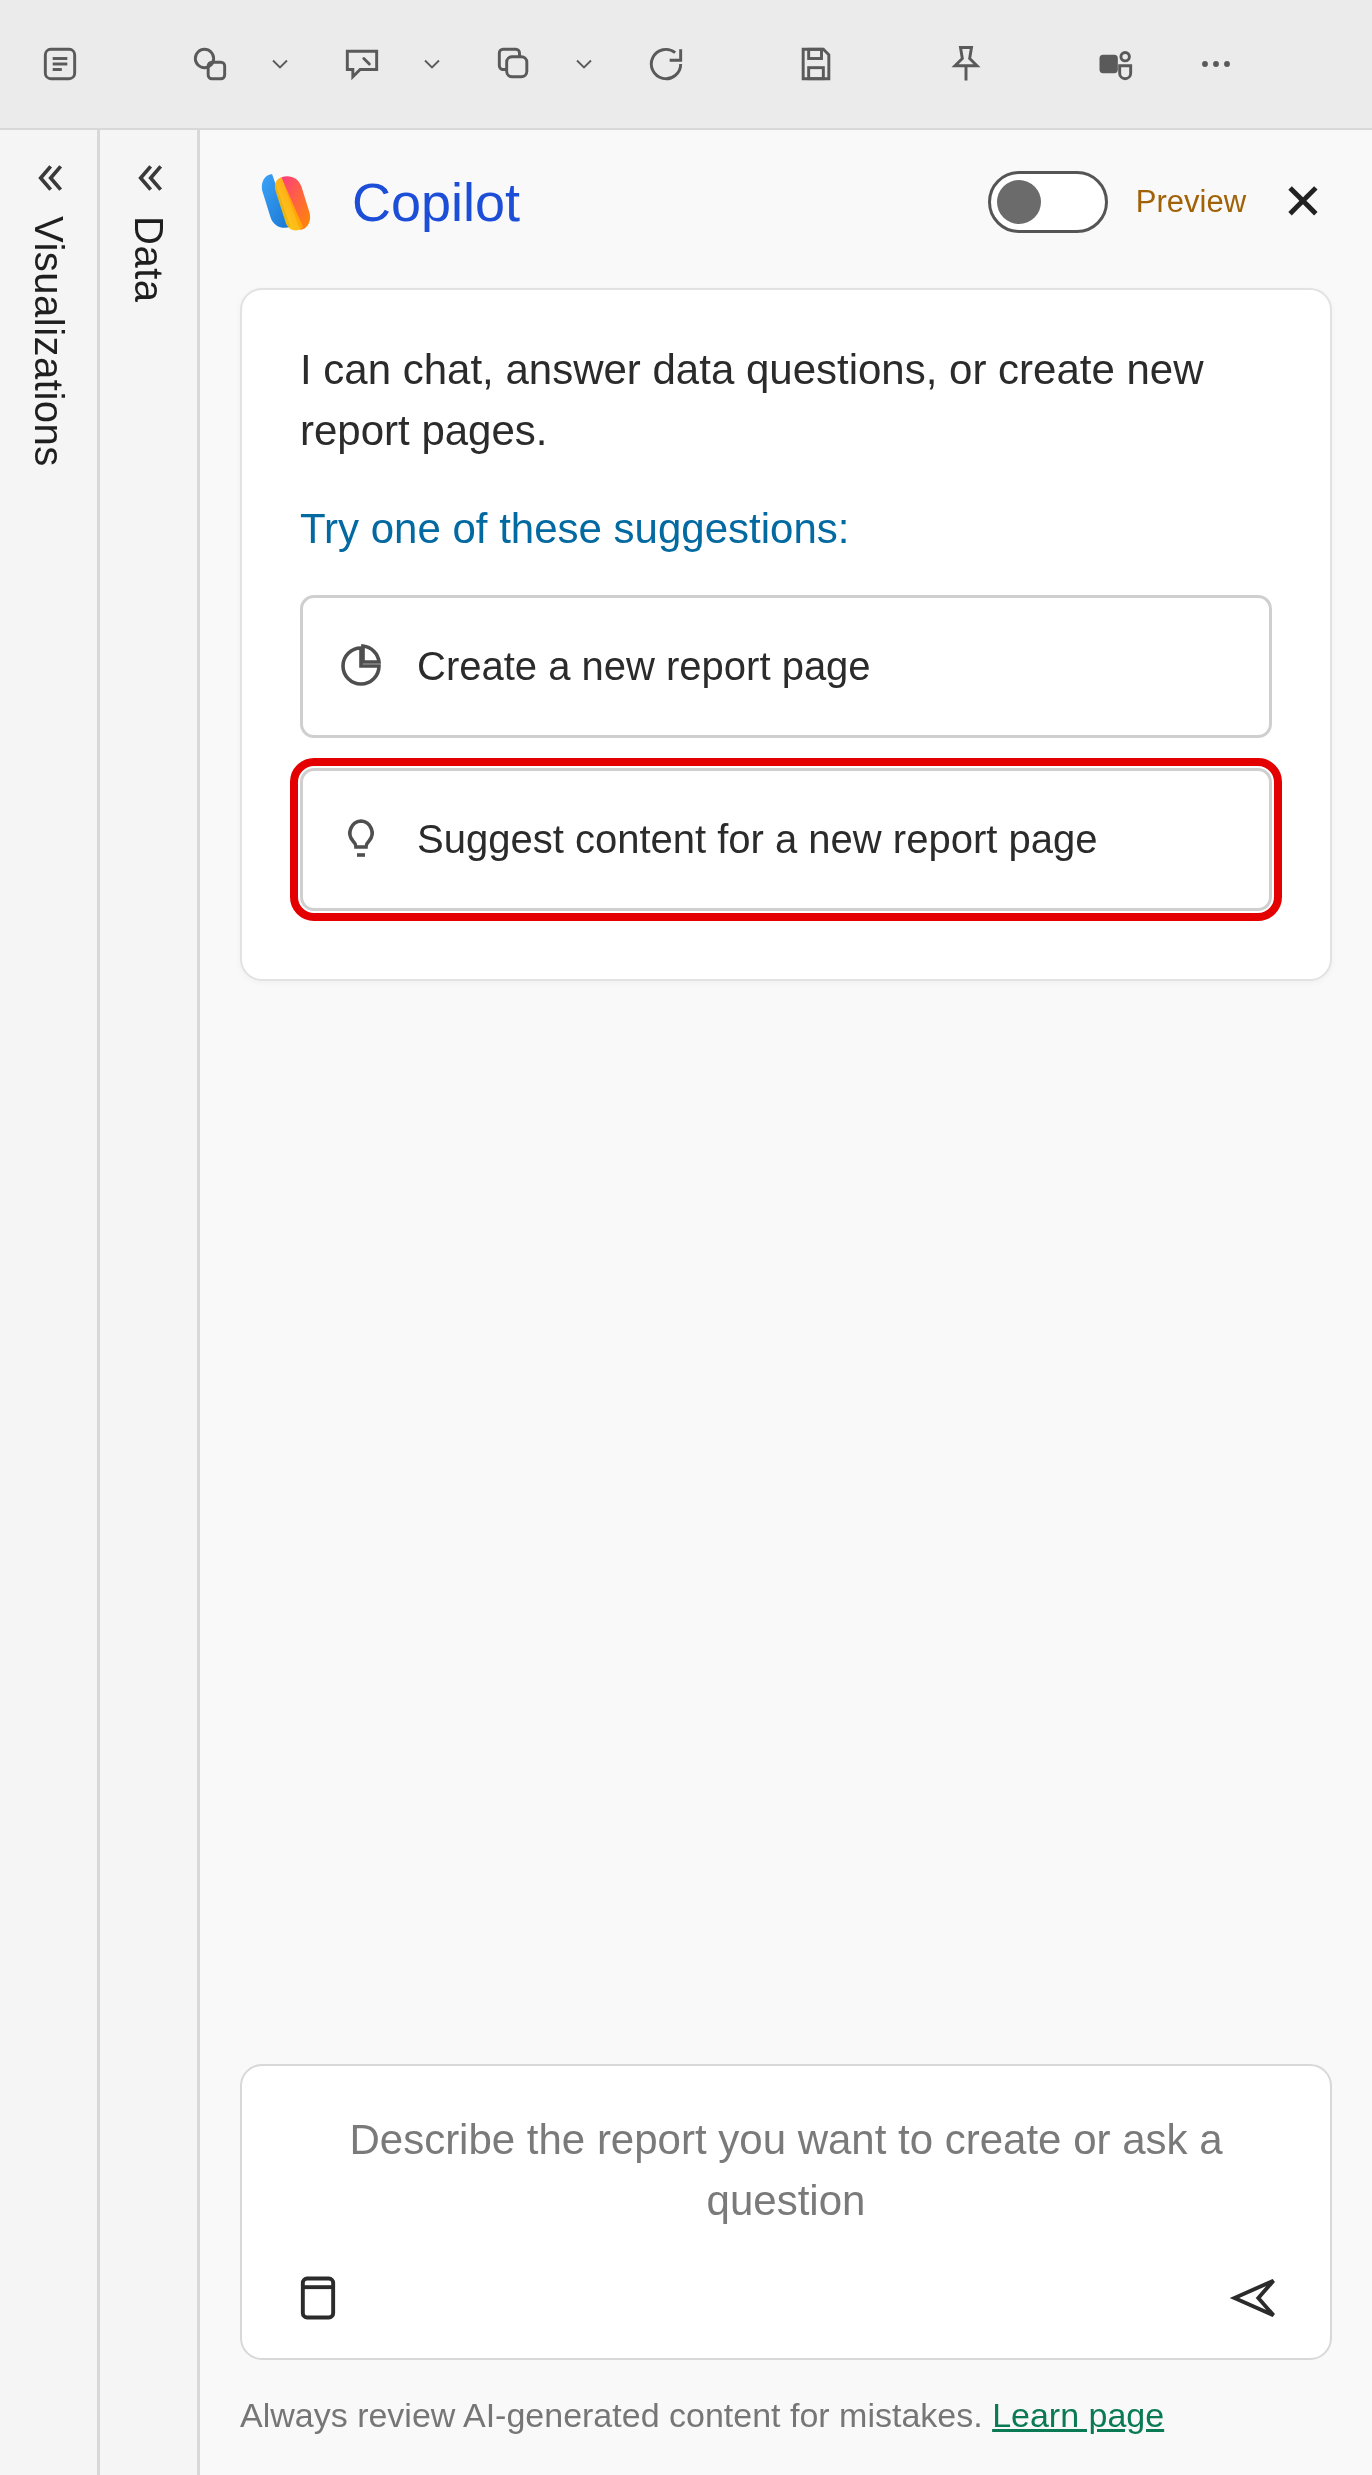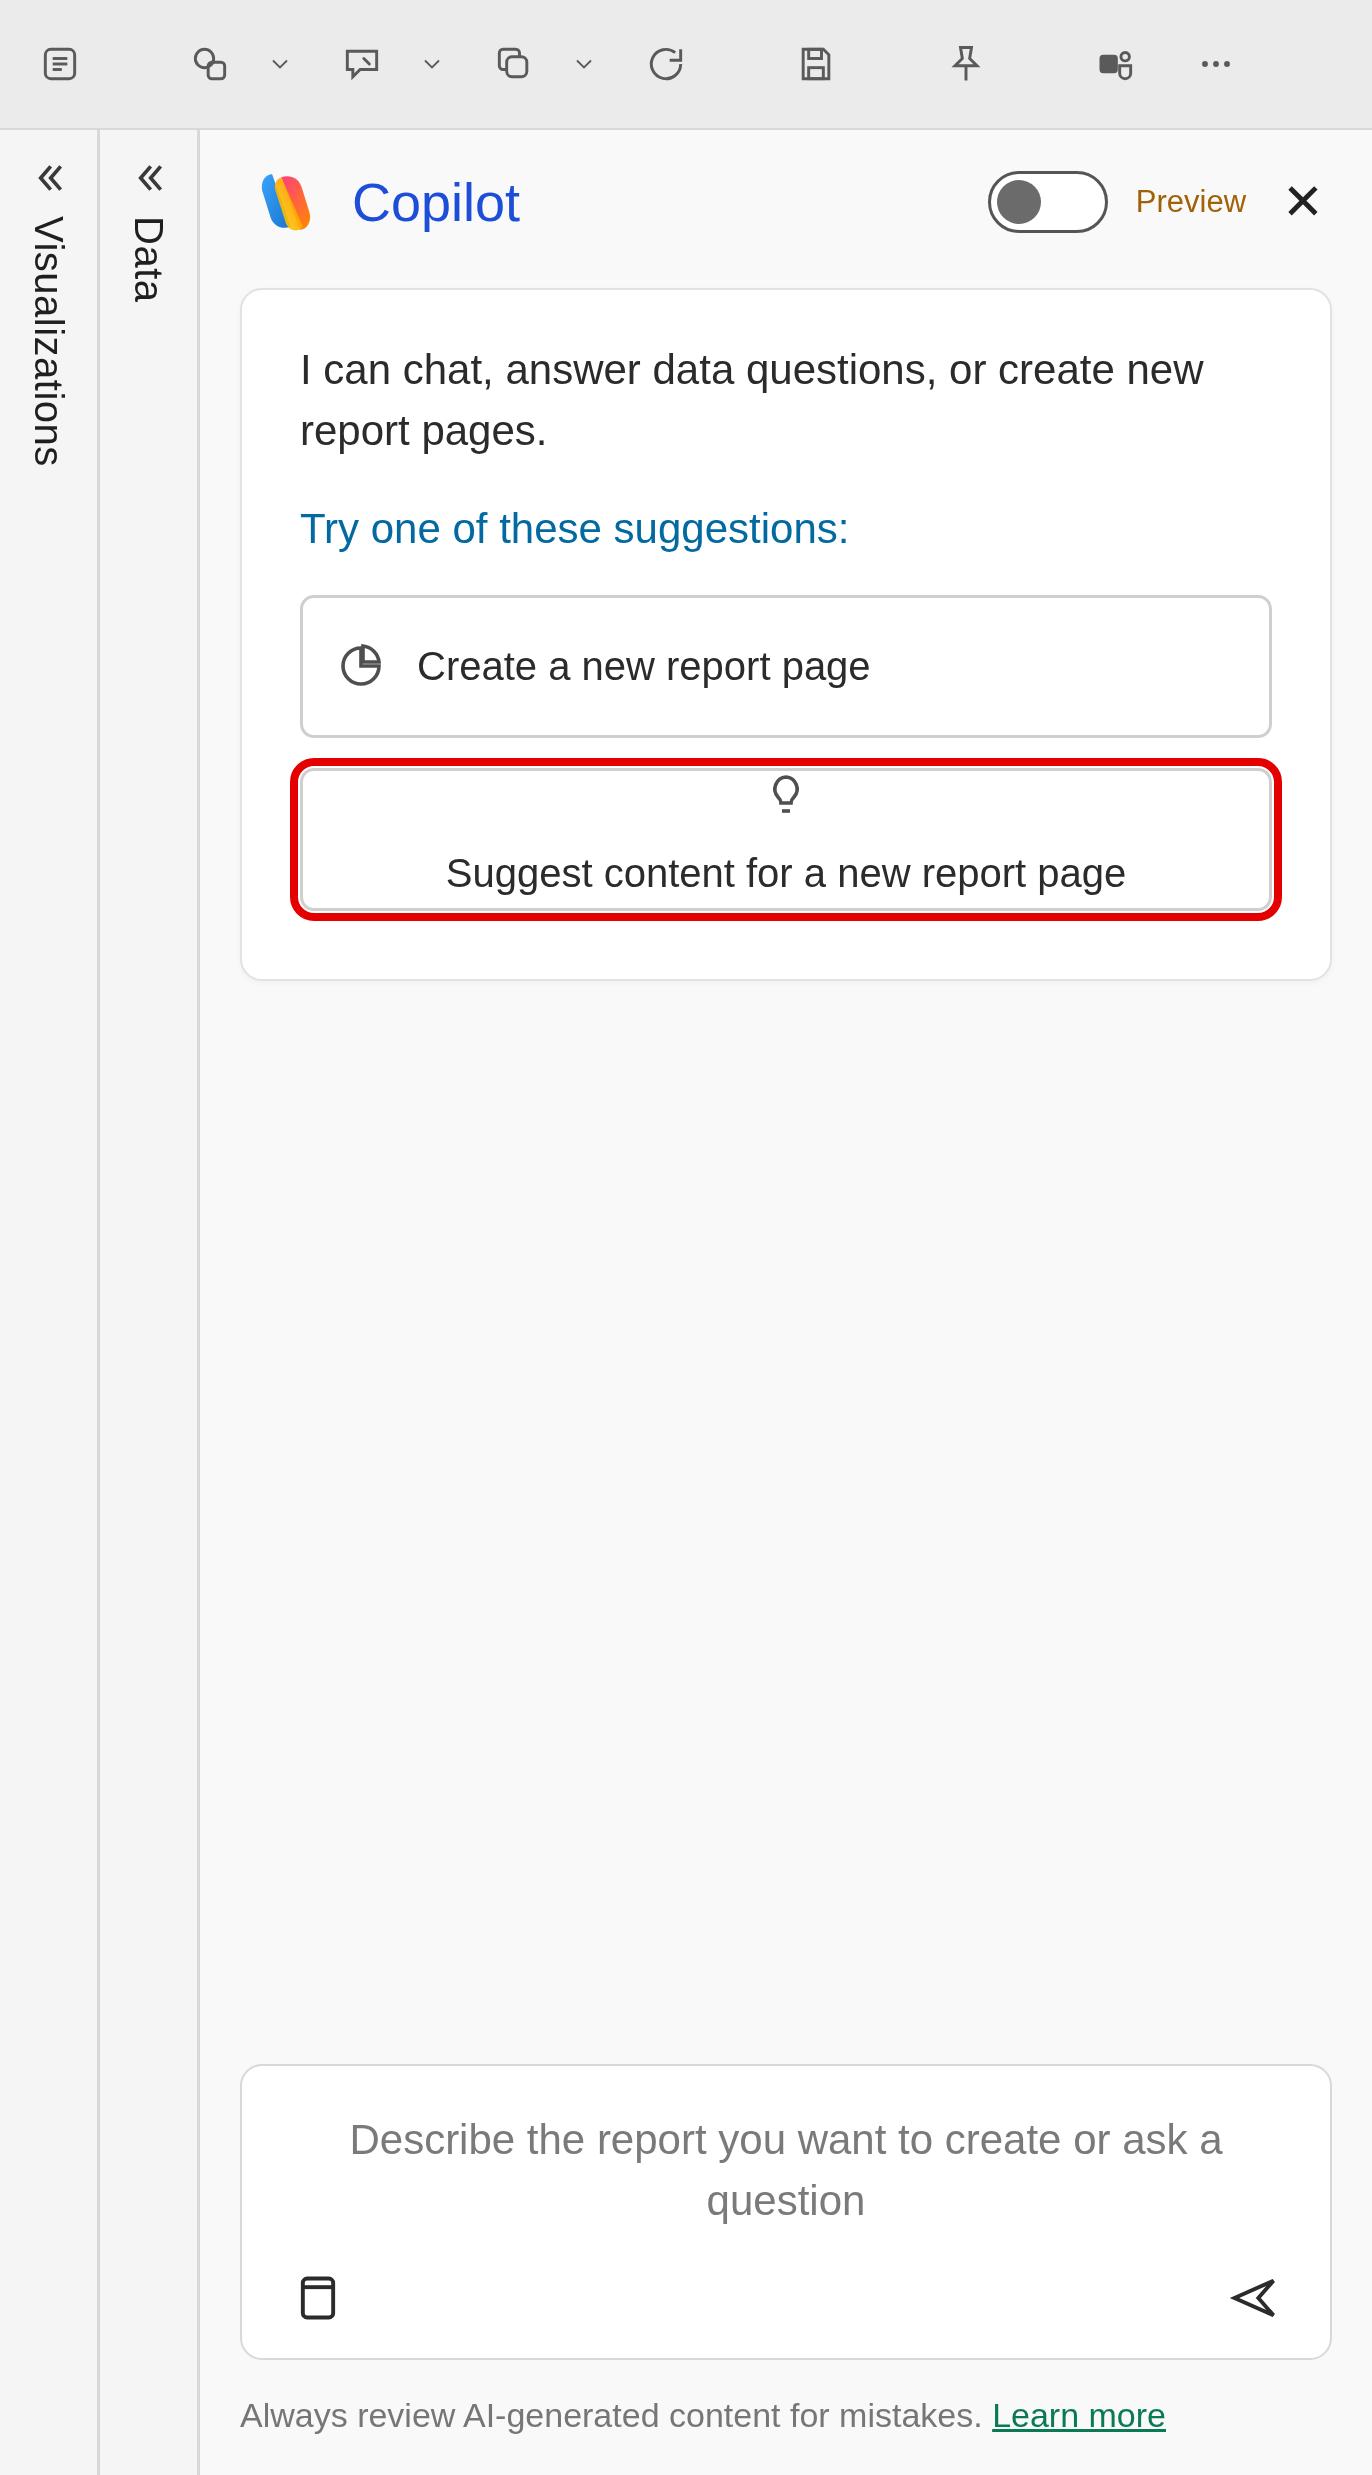--- a/index.html
+++ b/index.html
@@ -148,21 +148,20 @@
     font-size: 40px;
     color:#2b2b2b;
     cursor:pointer;
     margin-bottom: 30px;
   }
   .suggestion.highlighted {
     outline: 8px solid rgb(228,0,0);
     outline-offset: 2px;
     margin-bottom: 12px;
     margin-top: 26px;
-    flex-direction: column;
   }
   .suggestion svg { width:48px; height:48px; stroke:#4f4f4f; fill:none; stroke-width:1.8; flex:0 0 auto;}
 
   .middle-grow { flex:1; }
 
   
   .prompt-box {
     background:#fff;
     border: 2px solid #d8d8d8;
     border-radius: 22px;
@@ -362,16 +361,16 @@
             <line x1="5" y1="7" x2="19" y2="7"></line>
         </svg>
         <div class="grow"></div>
         <svg viewBox="0 0 24 24">
           <path d="M3 12l18-8-7 8 7 8z"></path>
         </svg>
       </div>
     </div>
 
     <div class="footnote">
-      <span>Always review AI-generated content for mistakes. </span><a href="#">Learn more</a>
+      <span>Always review AI-generated content for mistakes. </span><a href="#">Learn page</a>
     </div>
   </div>
 </div>
 
 </body></html>

